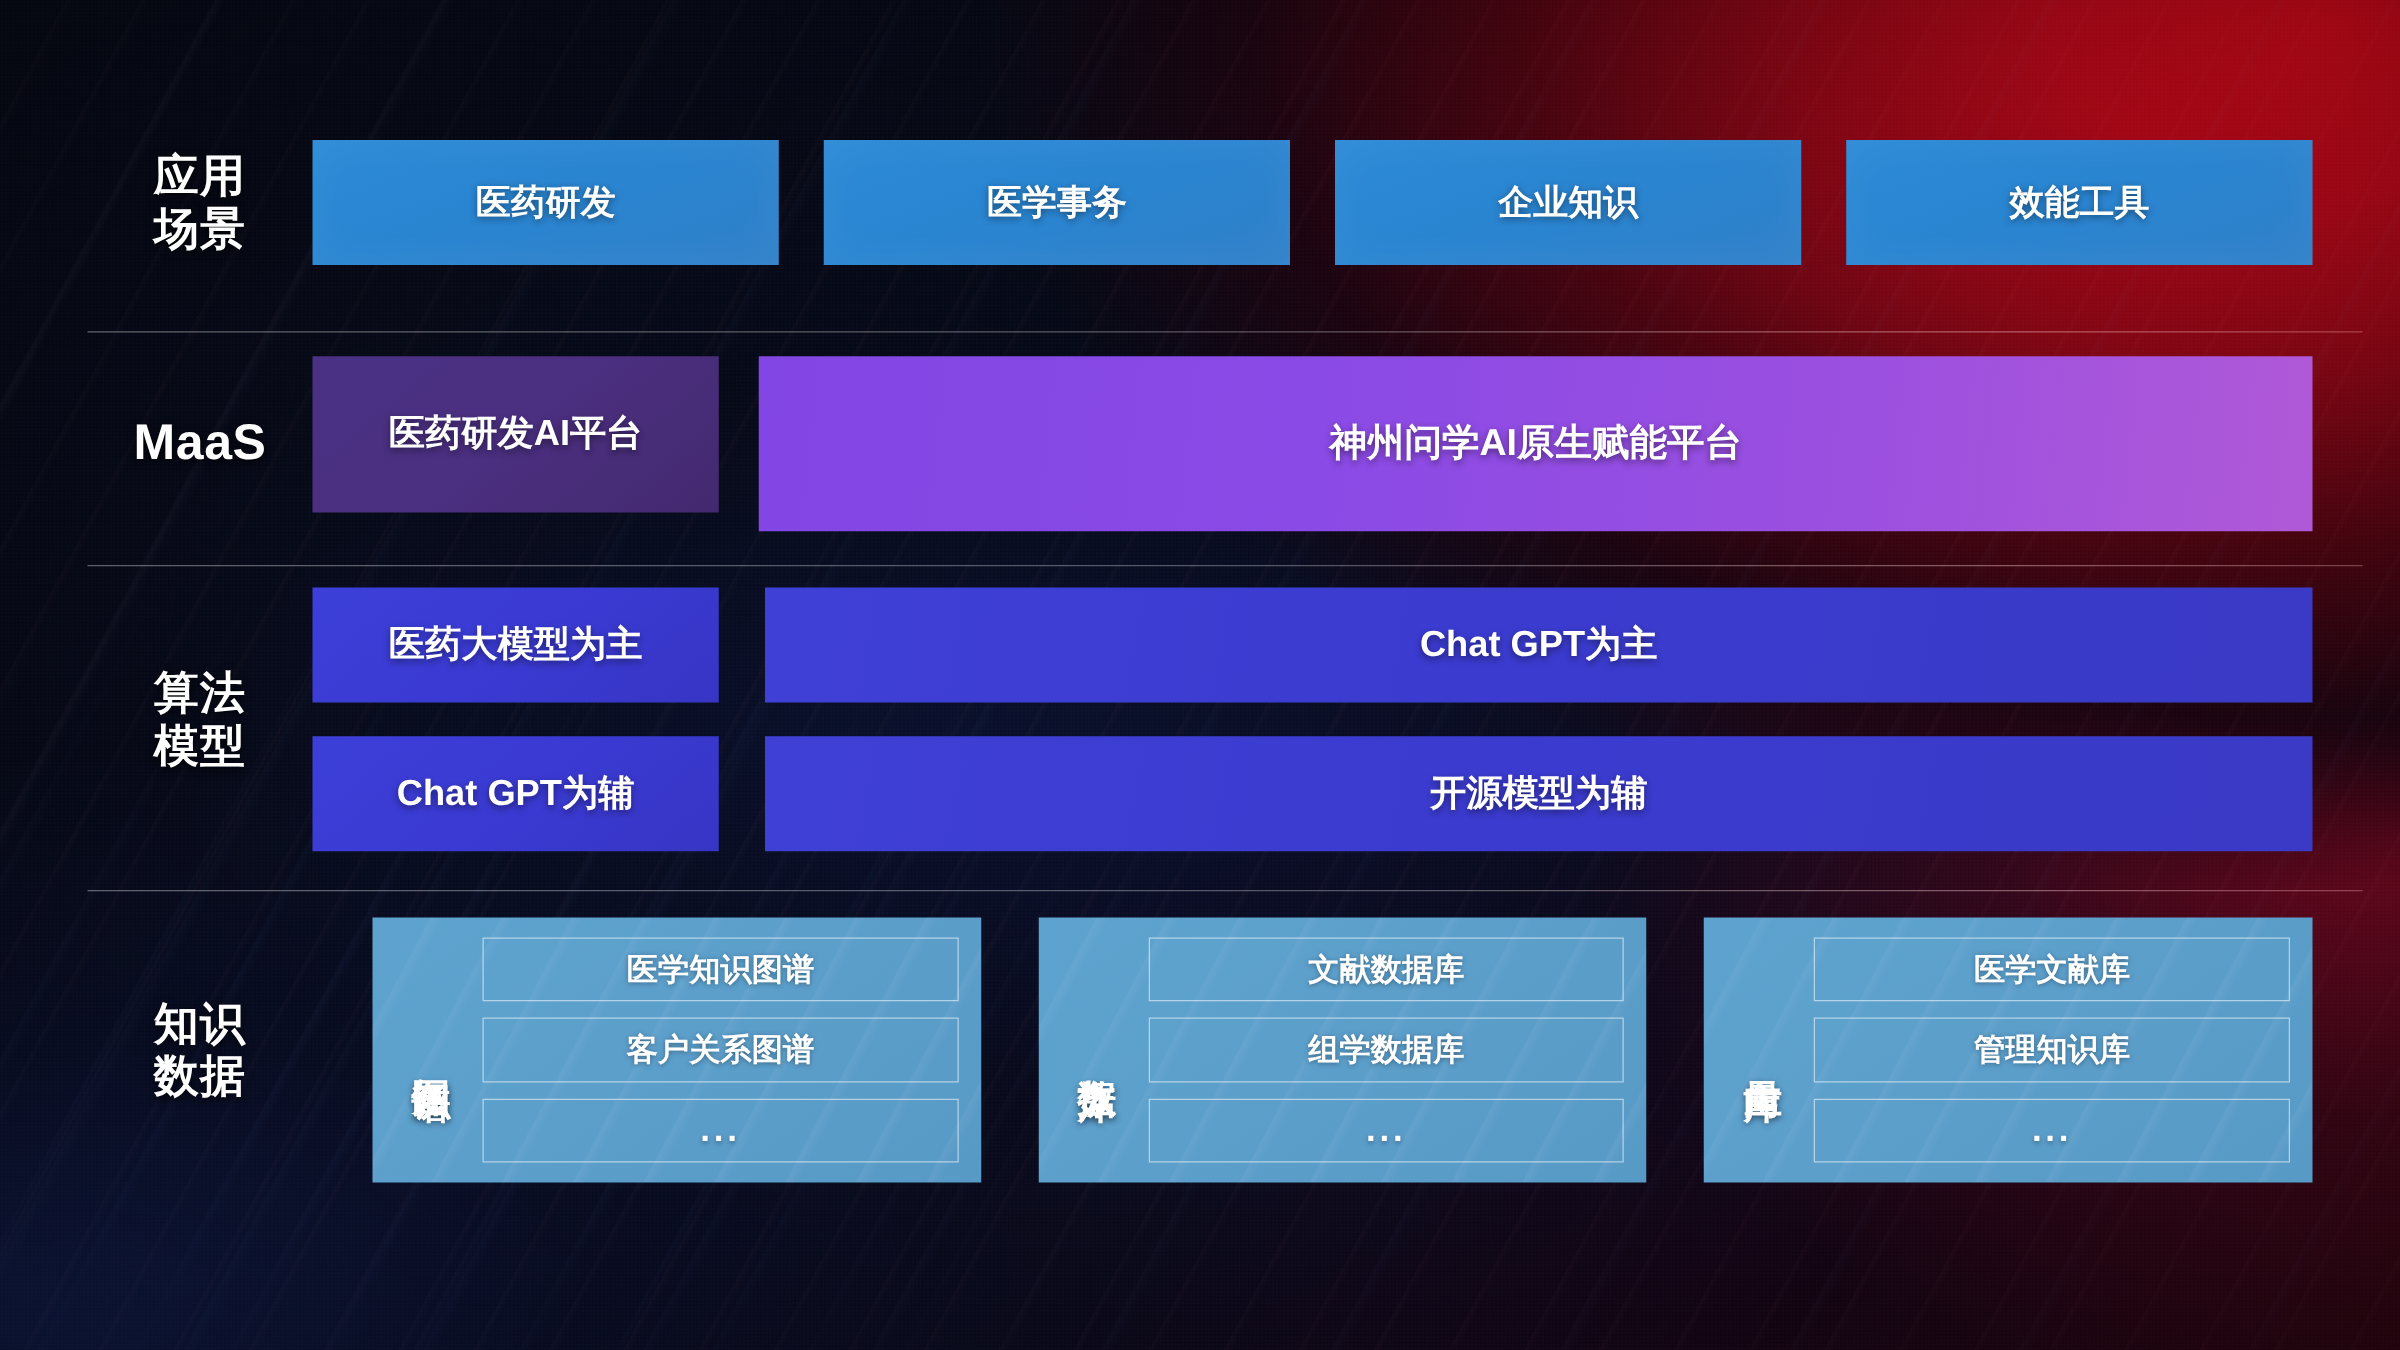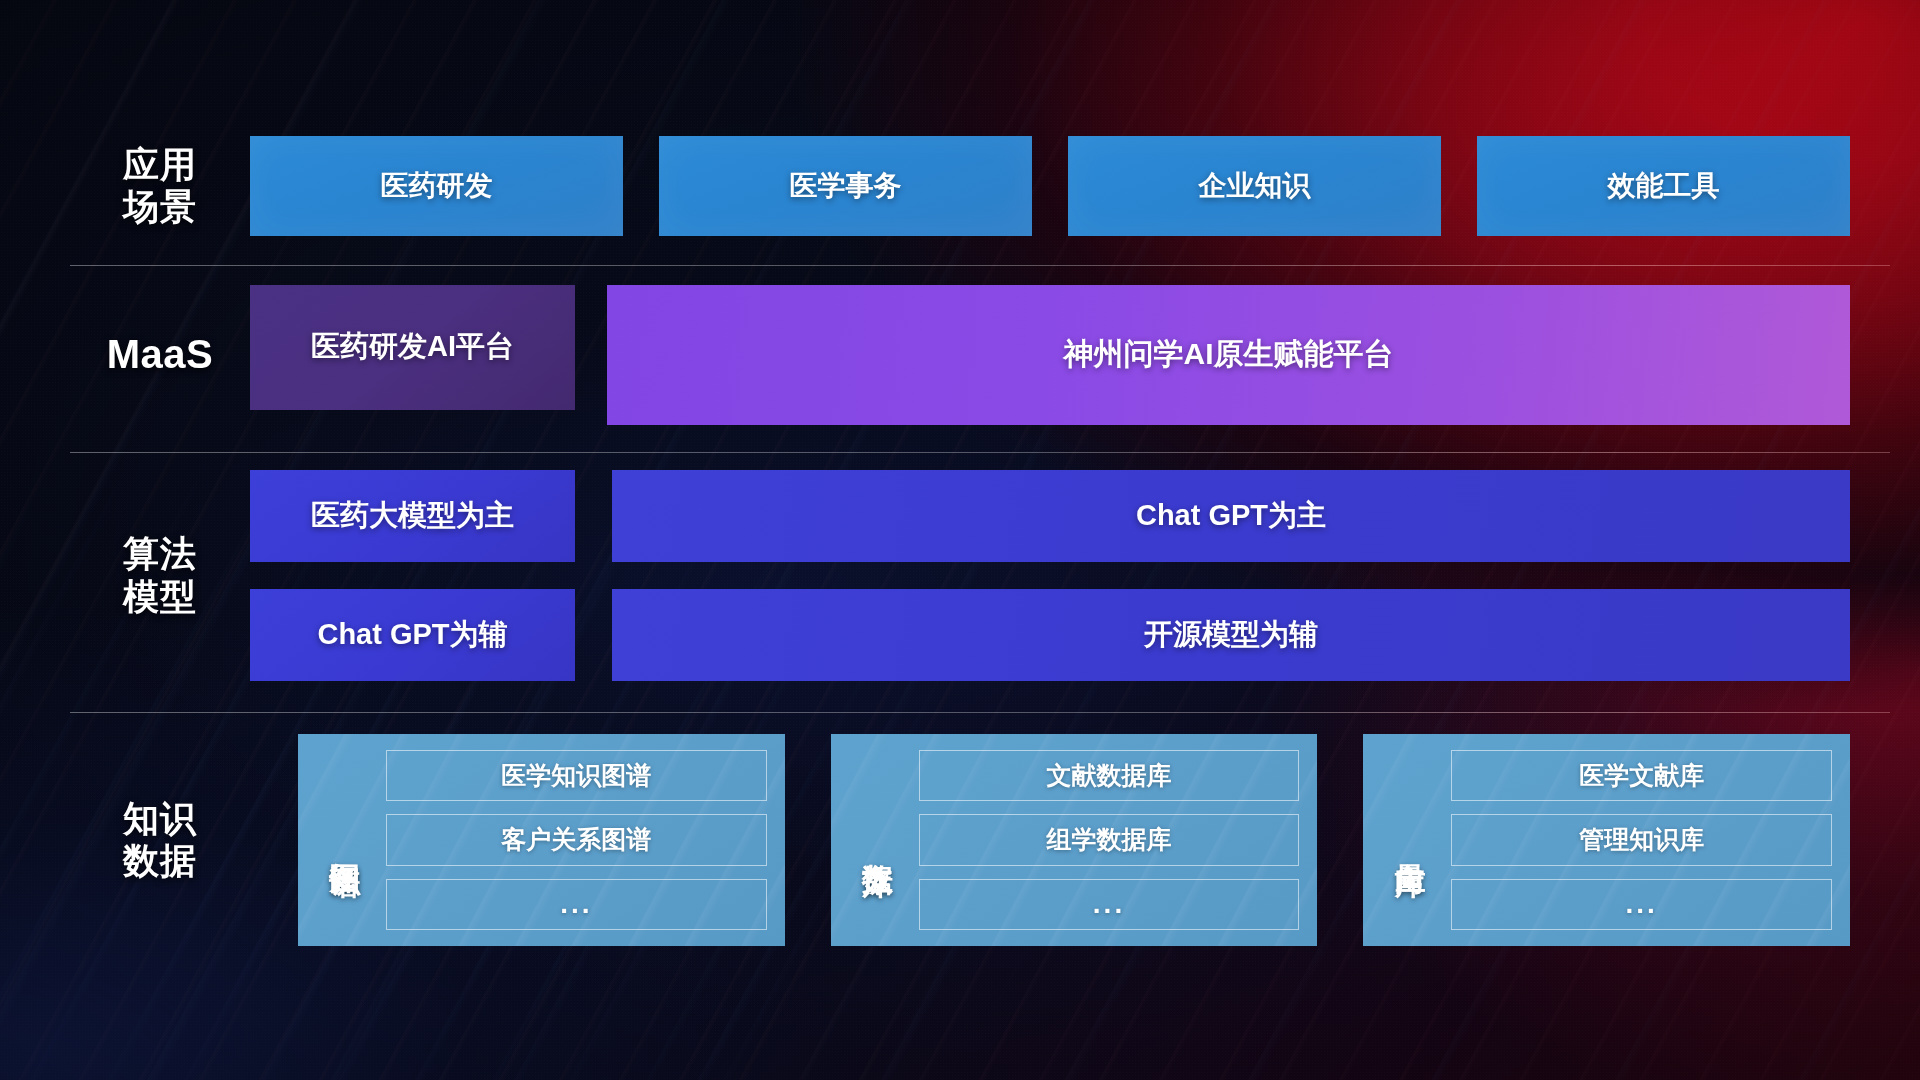--- a/index.html
+++ b/index.html
@@ -243,21 +243,21 @@
 <div id="stage">
 
   <div class="bg-base"></div>
   <div class="bg-streaks"></div>
   <div class="bg-streaks-left"></div>
   <div class="bg-noise"></div>
   <div class="bg-vignette"></div>
 
   <div class="content">
 
-    <div class="row" style="top:136px;height:100px;">
+    <div class="row" style="top:112px;height:100px;">
       <div class="row-label">应用
 场景</div>
       <div class="row-body">
         <div class="box app-box">医药研发</div>
         <div class="box app-box">医学事务</div>
         <div class="box app-box">企业知识</div>
         <div class="box app-box">效能工具</div>
       </div>
     </div>
 

